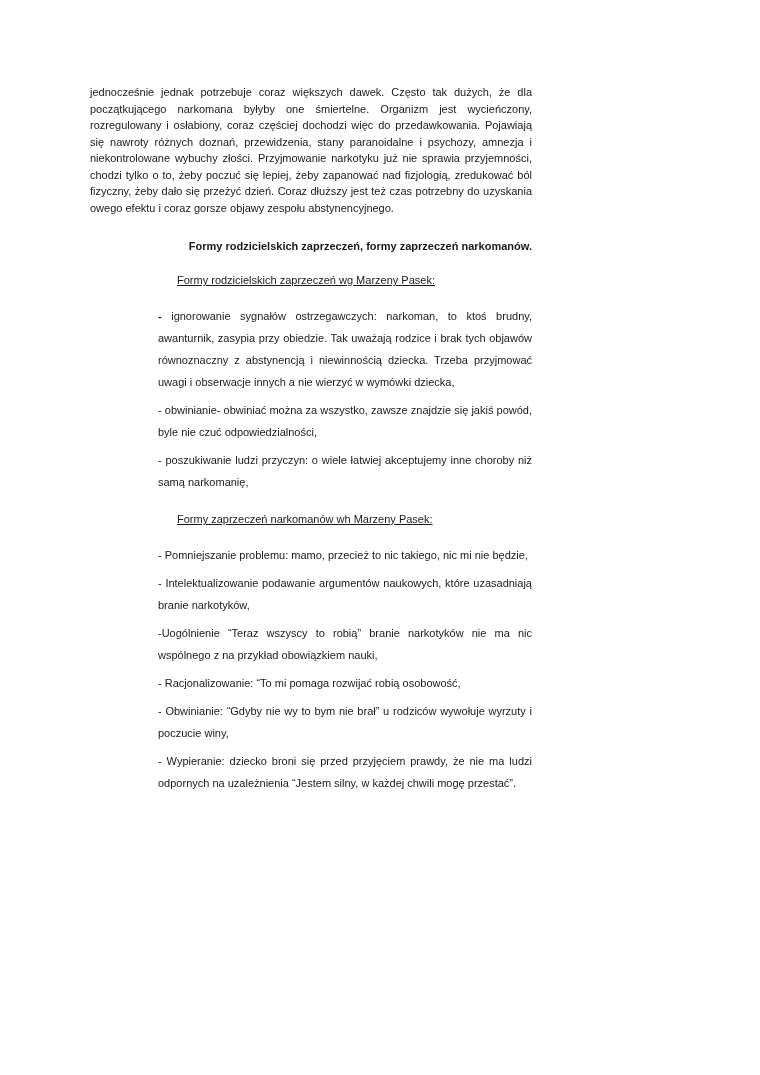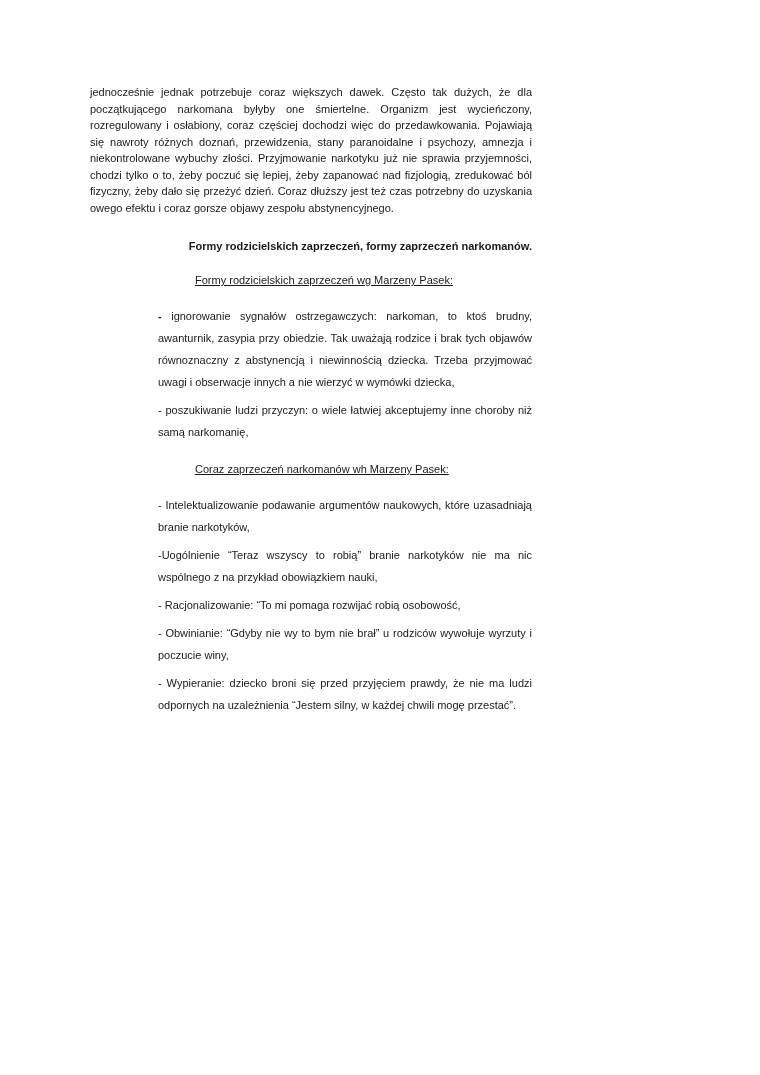--- a/index.html
+++ b/index.html
@@ -23,21 +23,21 @@
     line-height: 16.5px;
     margin-bottom: 22px;
   }
   .heading {
     font-weight: bold;
     text-align: right;
     line-height: 16px;
     margin-bottom: 18px;
   }
   .subheading {
-    margin-left: 65px;
+    margin-left: 47px;
     line-height: 16px;
     margin-bottom: 17px;
     text-align: left;
     padding-left: 40px;
   }
   .subheading .u { text-decoration: underline; }
   .subheading-2 { margin-top: 18px; }
   .items { margin-left: 68px; }
   .item {
     line-height: 22px;
@@ -51,26 +51,28 @@
 <div class="page">
 
   <p class="para intro">jednocześnie jednak potrzebuje coraz większych dawek. Często tak dużych, że dla początkującego narkomana byłyby one śmiertelne. Organizm jest wycieńczony, rozregulowany i osłabiony, coraz częściej dochodzi więc do przedawkowania. Pojawiają się nawroty różnych doznań, przewidzenia, stany paranoidalne i psychozy, amnezja i niekontrolowane wybuchy złości. Przyjmowanie narkotyku już nie sprawia przyjemności, chodzi tylko o to, żeby poczuć się lepiej, żeby zapanować nad fizjologią, zredukować ból fizyczny, żeby dało się przeżyć dzień. Coraz dłuższy jest też czas potrzebny do uzyskania owego efektu i coraz gorsze objawy zespołu abstynencyjnego.</p>
 
   <p class="heading">Formy rodzicielskich zaprzeczeń, formy zaprzeczeń narkomanów.</p>
 
   <p class="subheading"><span class="u">Formy rodzicielskich zaprzeczeń wg Marzeny Pasek:</span></p>
 
   <div class="items">
     <p class="para item"><span class="lead">- </span><span>ignorowanie sygnałów ostrzegawczych: narkoman, to ktoś brudny, awanturnik, zasypia przy obiedzie. Tak uważają rodzice i brak tych objawów równoznaczny z abstynencją i niewinnością dziecka. Trzeba przyjmować uwagi i obserwacje innych a nie wierzyć w wymówki dziecka,</span></p>
+    <p class="para item"><span class="lead"></span><span>- obwinianie- obwiniać można za wszystko, zawsze znajdzie się jakiś powód, byle nie czuć odpowiedzialności,</span></p>
     <p class="para item"><span class="lead"></span><span>- poszukiwanie ludzi przyczyn: o wiele łatwiej akceptujemy inne choroby niż samą narkomanię,</span></p>
   </div>
 
-  <p class="subheading subheading-2"><span class="u">Coraz zaprzeczeń narkomanów wh Marzeny Pasek:</span></p>
+  <p class="subheading subheading-2"><span class="u">Formy zaprzeczeń narkomanów wh Marzeny Pasek:</span></p>
 
   <div class="items">
+    <p class="para item"><span class="lead"></span><span>- Pomniejszanie problemu: mamo, przecież to nic takiego, nic mi nie będzie,</span></p>
     <p class="para item"><span class="lead"></span><span>- Intelektualizowanie podawanie argumentów naukowych, które uzasadniają branie narkotyków,</span></p>
     <p class="para item"><span class="lead"></span><span>-Uogólnienie “Teraz wszyscy to robią” branie narkotyków nie ma nic wspólnego z na przykład obowiązkiem nauki,</span></p>
     <p class="para item"><span class="lead"></span><span>- Racjonalizowanie: “To mi pomaga rozwijać robią osobowość,</span></p>
     <p class="para item"><span class="lead"></span><span>- Obwinianie: “Gdyby nie wy to bym nie brał” u rodziców wywołuje wyrzuty i poczucie winy,</span></p>
     <p class="para item"><span class="lead"></span><span>- Wypieranie: dziecko broni się przed przyjęciem prawdy, że nie ma ludzi odpornych na uzależnienia “Jestem silny, w każdej chwili mogę przestać”.</span></p>
   </div>
 
 </div>
 
 </body></html>

